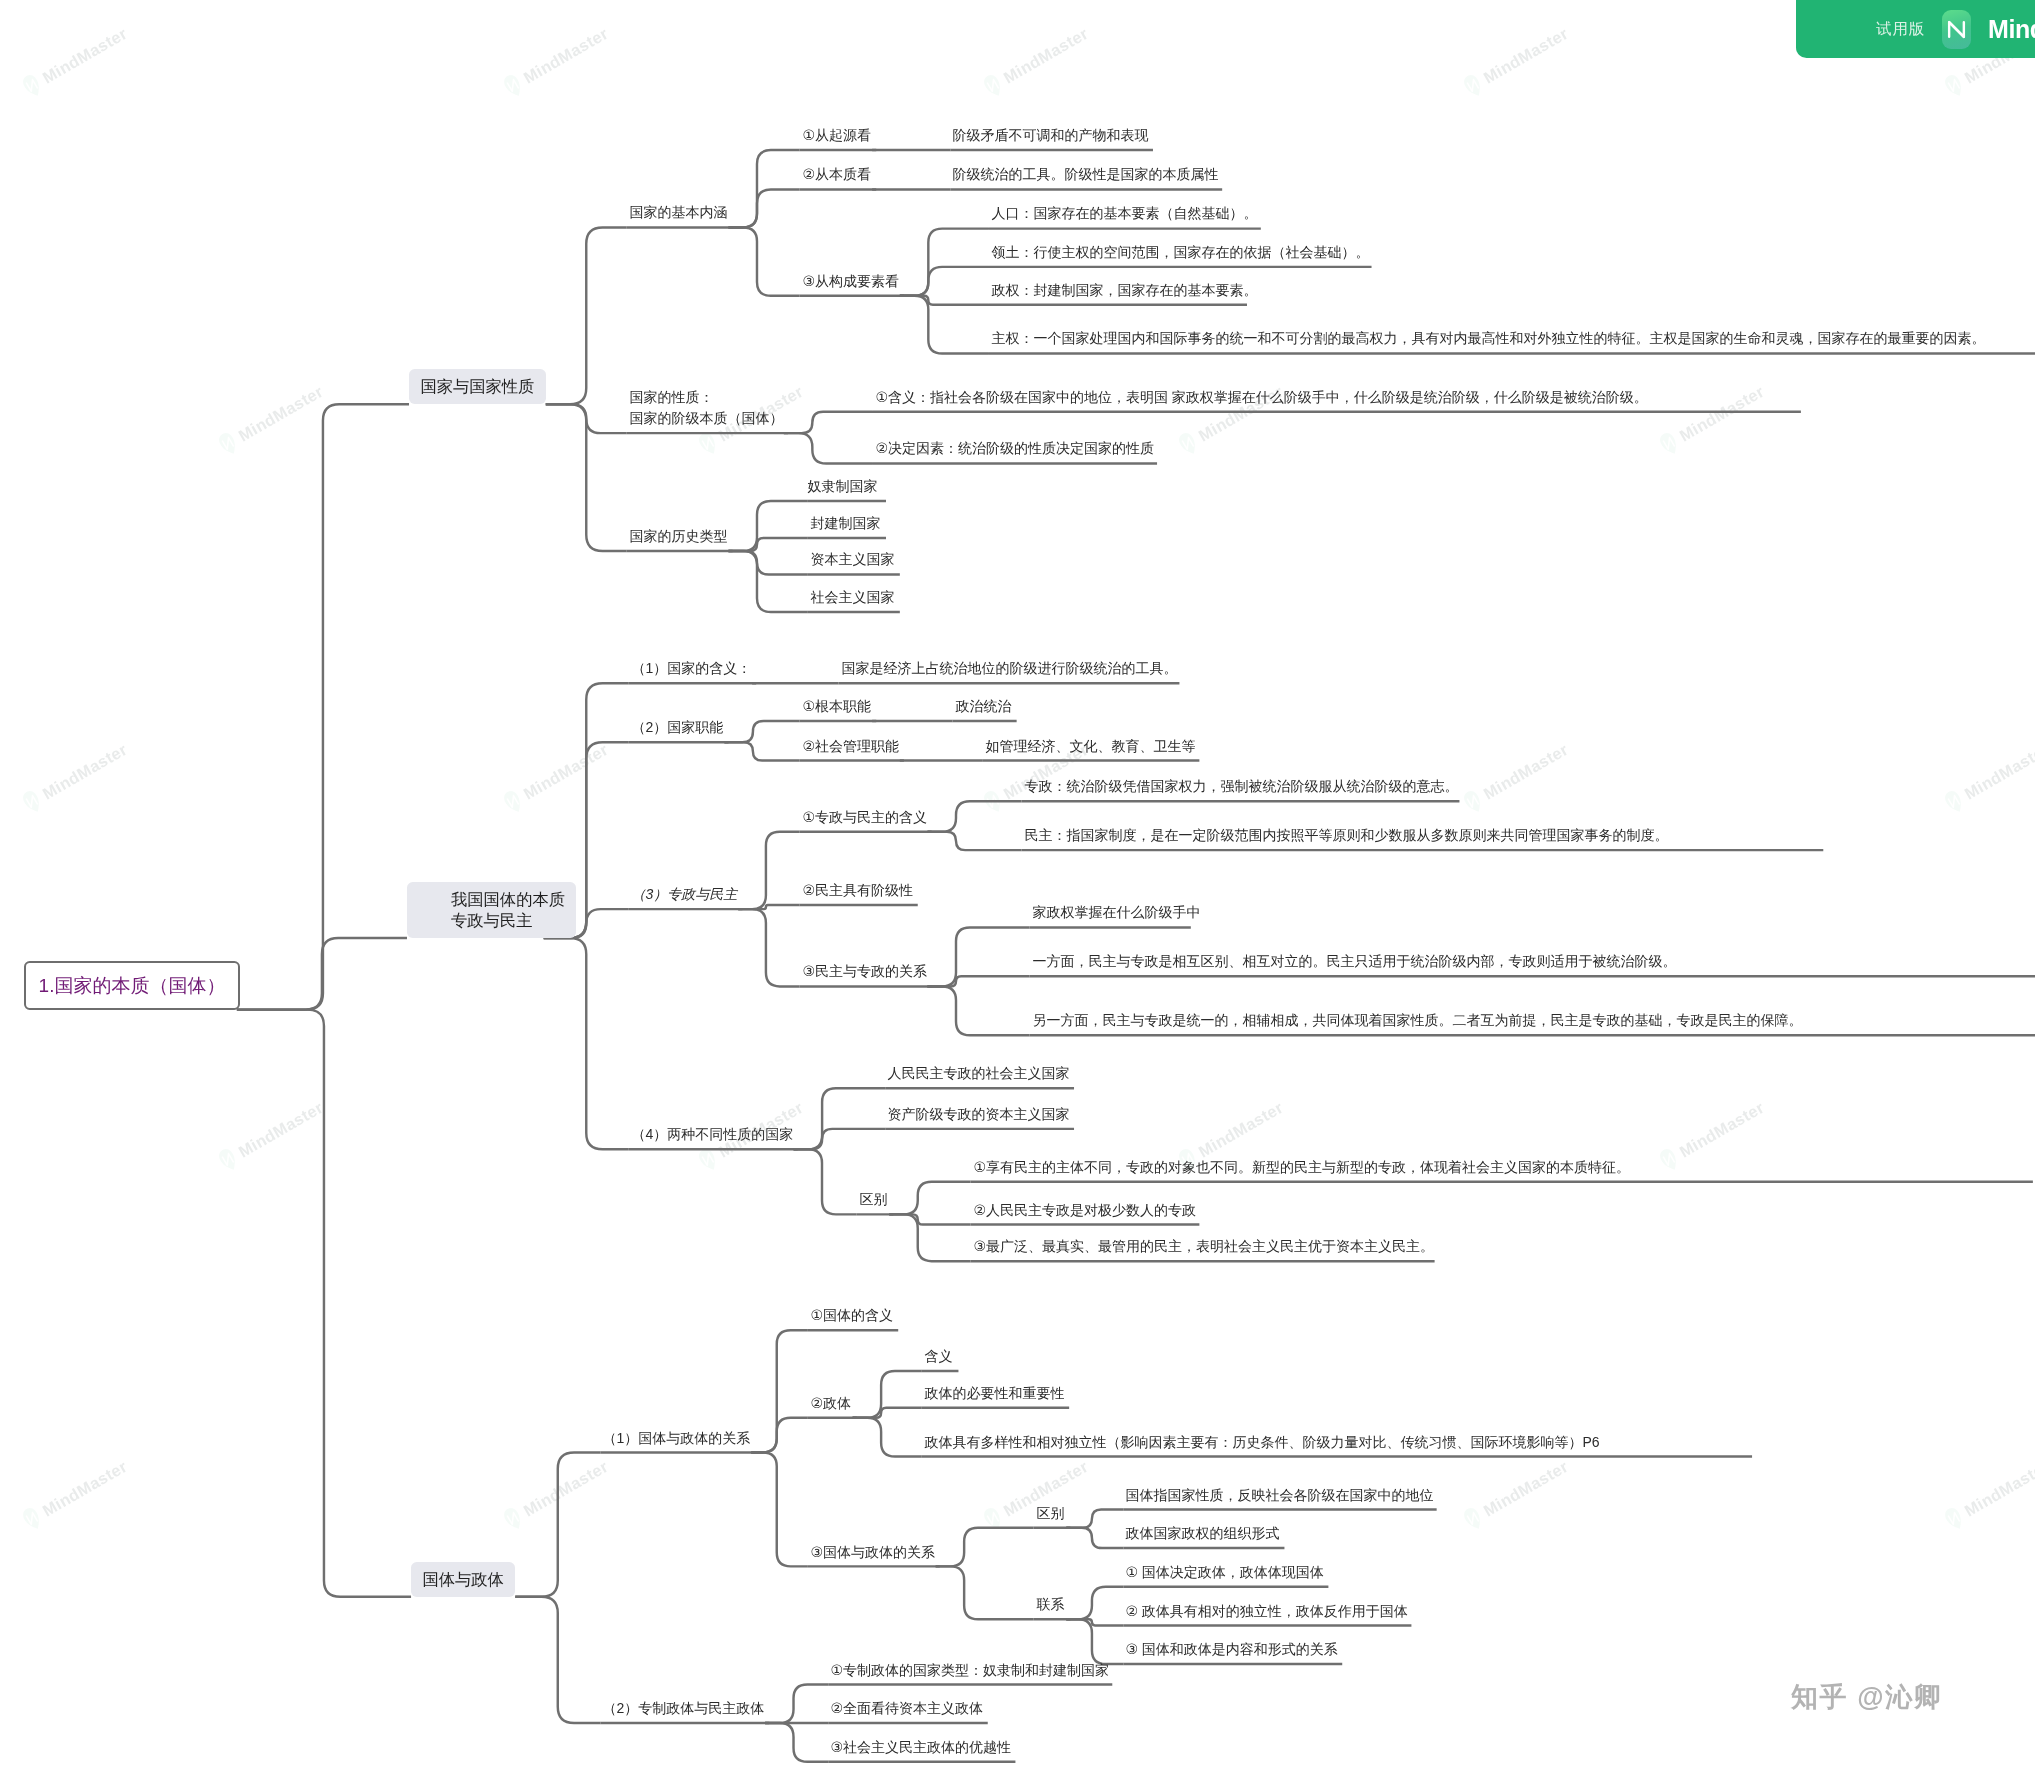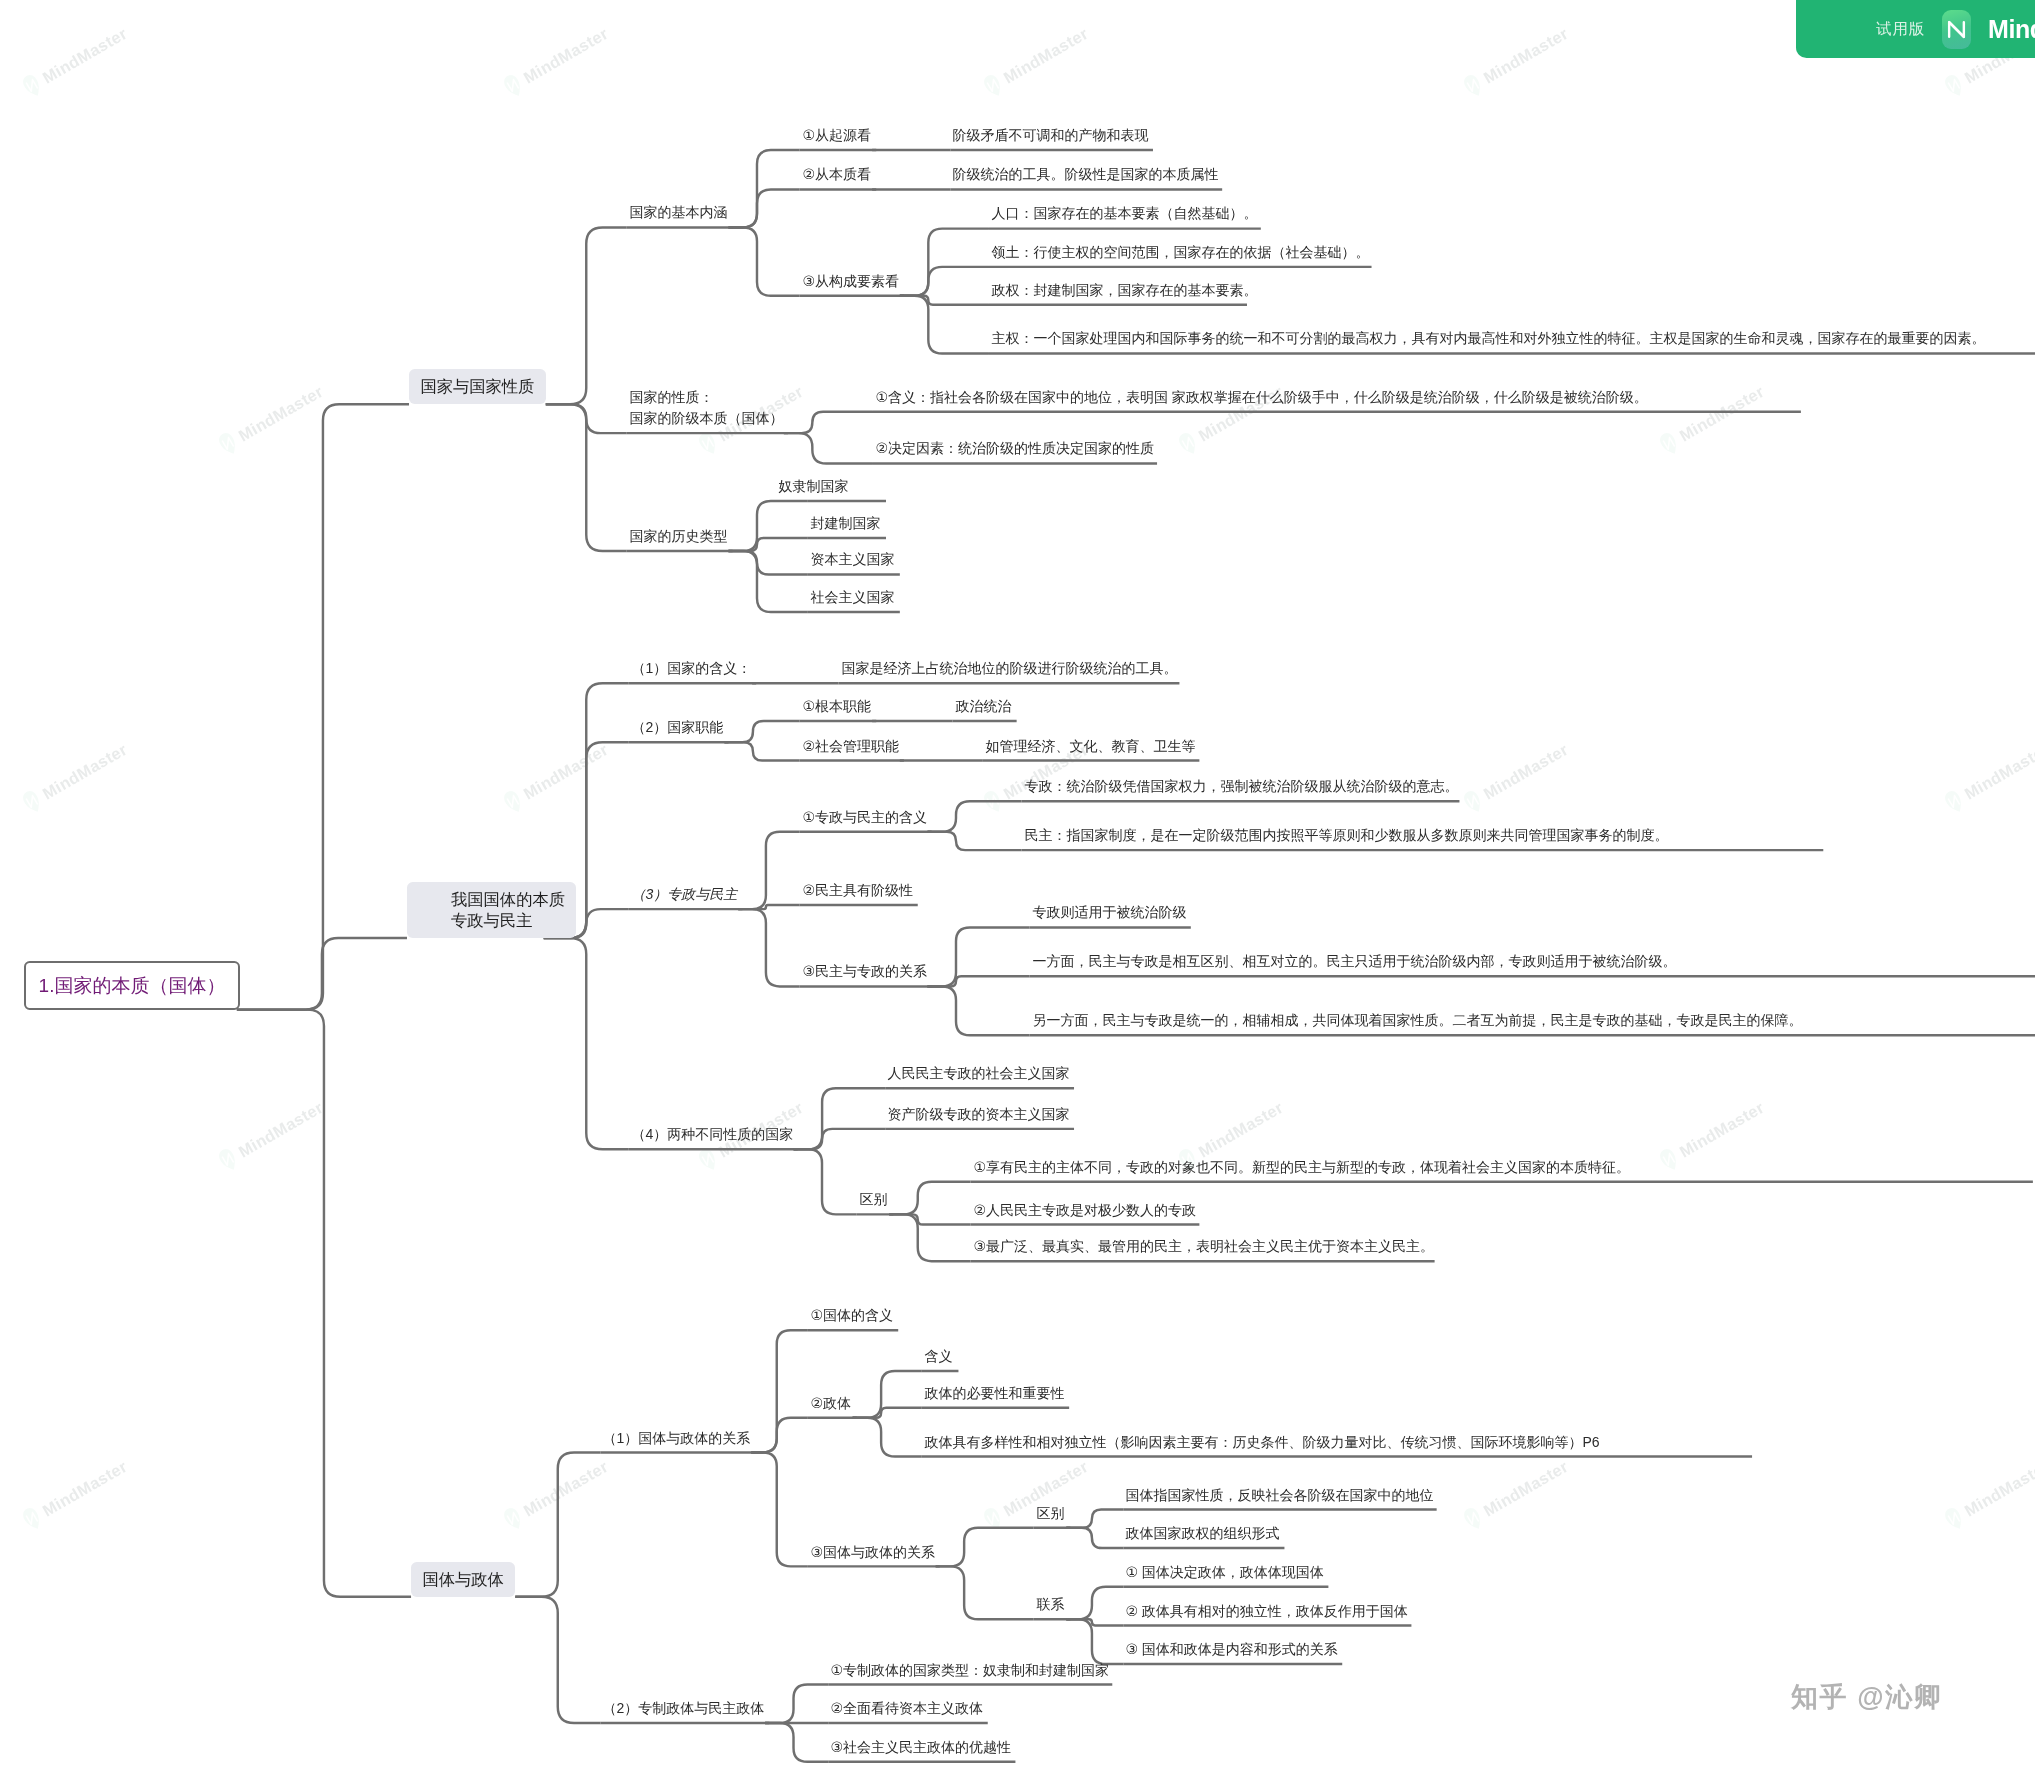--- a/index.html
+++ b/index.html
@@ -424,38 +424,38 @@
       <div class="node n-txt" style="left: 950px; visibility: visible; top: 123px;">阶级矛盾不可调和的产物和表现</div>
       <div class="node n-txt" style="left: 800px; visibility: visible; top: 162px;">②从本质看</div>
       <div class="node n-txt" style="left: 950px; visibility: visible; top: 162px;">阶级统治的工具。阶级性是国家的本质属性</div>
       <div class="node n-txt" style="left: 800px; visibility: visible; top: 269px;">③从构成要素看</div>
       <div class="node n-txt" style="left: 989px; visibility: visible; top: 201px;">人口：国家存在的基本要素（自然基础）。</div>
       <div class="node n-txt" style="left: 989px; visibility: visible; top: 240px;">领土：行使主权的空间范围，国家存在的依据（社会基础）。</div>
       <div class="node n-txt" style="left: 989px; visibility: visible; top: 278px;">政权：封建制国家，国家存在的基本要素。</div>
       <div class="node n-txt" style="width: 1201px; left: 989px; visibility: visible; top: 326px;">主权：一个国家处理国内和国际事务的统一和不可分割的最高权力，具有对内最高性和对外独立性的特征。主权是国家的生命和灵魂，国家存在的最重要的因素。</div>
       <div class="node n-txt" style="width: 924px; left: 873px; visibility: visible; top: 385px;">①含义：指社会各阶级在国家中的地位，表明国 家政权掌握在什么阶级手中，什么阶级是统治阶级，什么阶级是被统治阶级。</div>
       <div class="node n-txt" style="left: 873px; visibility: visible; top: 436px;">②决定因素：统治阶级的性质决定国家的性质</div>
-      <div class="node n-txt" style="left: 776px; visibility: visible; top: 474px;">奴隶制国家</div>
+      <div class="node n-txt" style="left: 805px; visibility: visible; top: 474px;">奴隶制国家</div>
       <div class="node n-txt" style="left: 808px; visibility: visible; top: 511px;">封建制国家</div>
       <div class="node n-txt" style="left: 808px; visibility: visible; top: 547px;">资本主义国家</div>
       <div class="node n-txt" style="left: 808px; visibility: visible; top: 585px;">社会主义国家</div>
       <div class="node n-txt" style="left: 629px; visibility: visible; top: 656px;">（1）国家的含义：</div>
       <div class="node n-txt" style="left: 839px; visibility: visible; top: 656px;">国家是经济上占统治地位的阶级进行阶级统治的工具。</div>
       <div class="node n-txt" style="left: 629px; visibility: visible; top: 715px;">（2）国家职能</div>
       <div class="node n-txt" style="left: 800px; visibility: visible; top: 694px;">①根本职能</div>
       <div class="node n-txt" style="left: 953px; visibility: visible; top: 694px;">政治统治</div>
       <div class="node n-txt" style="left: 800px; visibility: visible; top: 734px;">②社会管理职能</div>
       <div class="node n-txt" style="left: 983px; visibility: visible; top: 734px;">如管理经济、文化、教育、卫生等</div>
       <div class="node n-txt" style="left: 629px; visibility: visible; top: 882px; font-style: italic;">（3）专政与民主</div>
       <div class="node n-txt" style="left: 800px; visibility: visible; top: 805px;">①专政与民主的含义</div>
       <div class="node n-txt" style="left: 1022px; visibility: visible; top: 774px;">专政：统治阶级凭借国家权力，强制被统治阶级服从统治阶级的意志。</div>
       <div class="node n-txt" style="width: 798px; left: 1022px; visibility: visible; top: 823px;">民主：指国家制度，是在一定阶级范围内按照平等原则和少数服从多数原则来共同管理国家事务的制度。</div>
       <div class="node n-txt" style="left: 800px; visibility: visible; top: 878px;">②民主具有阶级性</div>
       <div class="node n-txt" style="left: 800px; visibility: visible; top: 959px;">③民主与专政的关系</div>
-      <div class="node n-txt" style="left: 1030px; visibility: visible; top: 900px;">专政则适用于被统治阶级</div>
+      <div class="node n-txt" style="left: 1030px; visibility: visible; top: 900px;">家政权掌握在什么阶级手中</div>
       <div class="node n-txt" style="width: 1018px; left: 1030px; visibility: visible; top: 949px;">一方面，民主与专政是相互区别、相互对立的。民主只适用于统治阶级内部，专政则适用于被统治阶级。</div>
       <div class="node n-txt" style="width: 1018px; left: 1030px; visibility: visible; top: 1008px;">另一方面，民主与专政是统一的，相辅相成，共同体现着国家性质。二者互为前提，民主是专政的基础，专政是民主的保障。</div>
       <div class="node n-txt" style="left: 629px; visibility: visible; top: 1122px;">（4）两种不同性质的国家</div>
       <div class="node n-txt" style="left: 885px; visibility: visible; top: 1061px;">人民民主专政的社会主义国家</div>
       <div class="node n-txt" style="left: 885px; visibility: visible; top: 1102px;">资产阶级专政的资本主义国家</div>
       <div class="node n-txt" style="left: 857px; visibility: visible; top: 1187px;">区别</div>
       <div class="node n-txt" style="width: 1058px; left: 971px; visibility: visible; top: 1155px;">①享有民主的主体不同，专政的对象也不同。新型的民主与新型的专政，体现着社会主义国家的本质特征。</div>
       <div class="node n-txt" style="left: 971px; visibility: visible; top: 1198px;">②人民民主专政是对极少数人的专政</div>
       <div class="node n-txt" style="left: 971px; visibility: visible; top: 1234px;">③最广泛、最真实、最管用的民主，表明社会主义民主优于资本主义民主。</div>
       <div class="node n-txt" style="left: 600px; visibility: visible; top: 1426px;">（1）国体与政体的关系</div>

